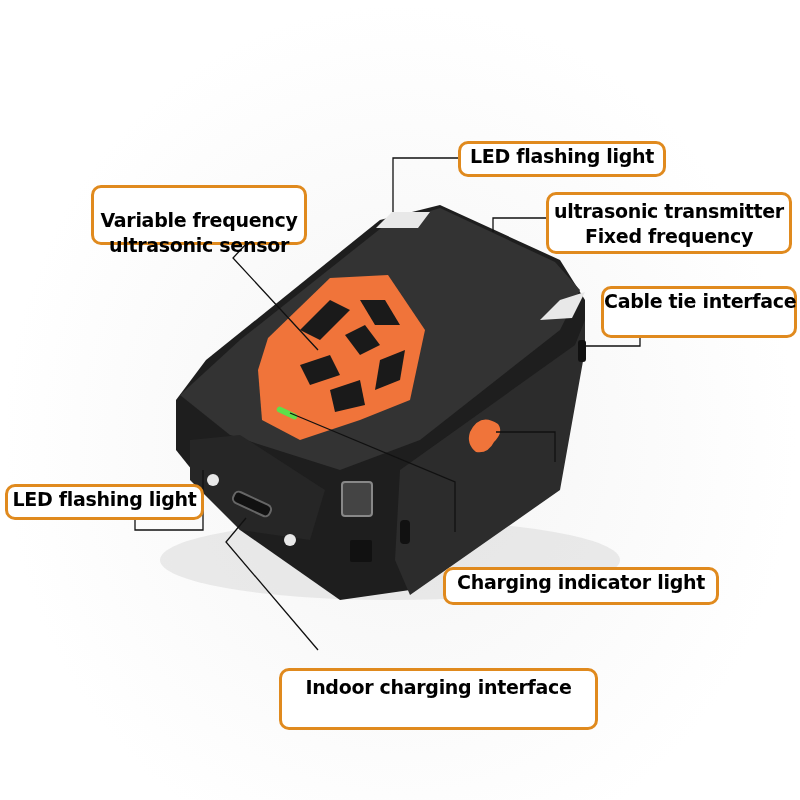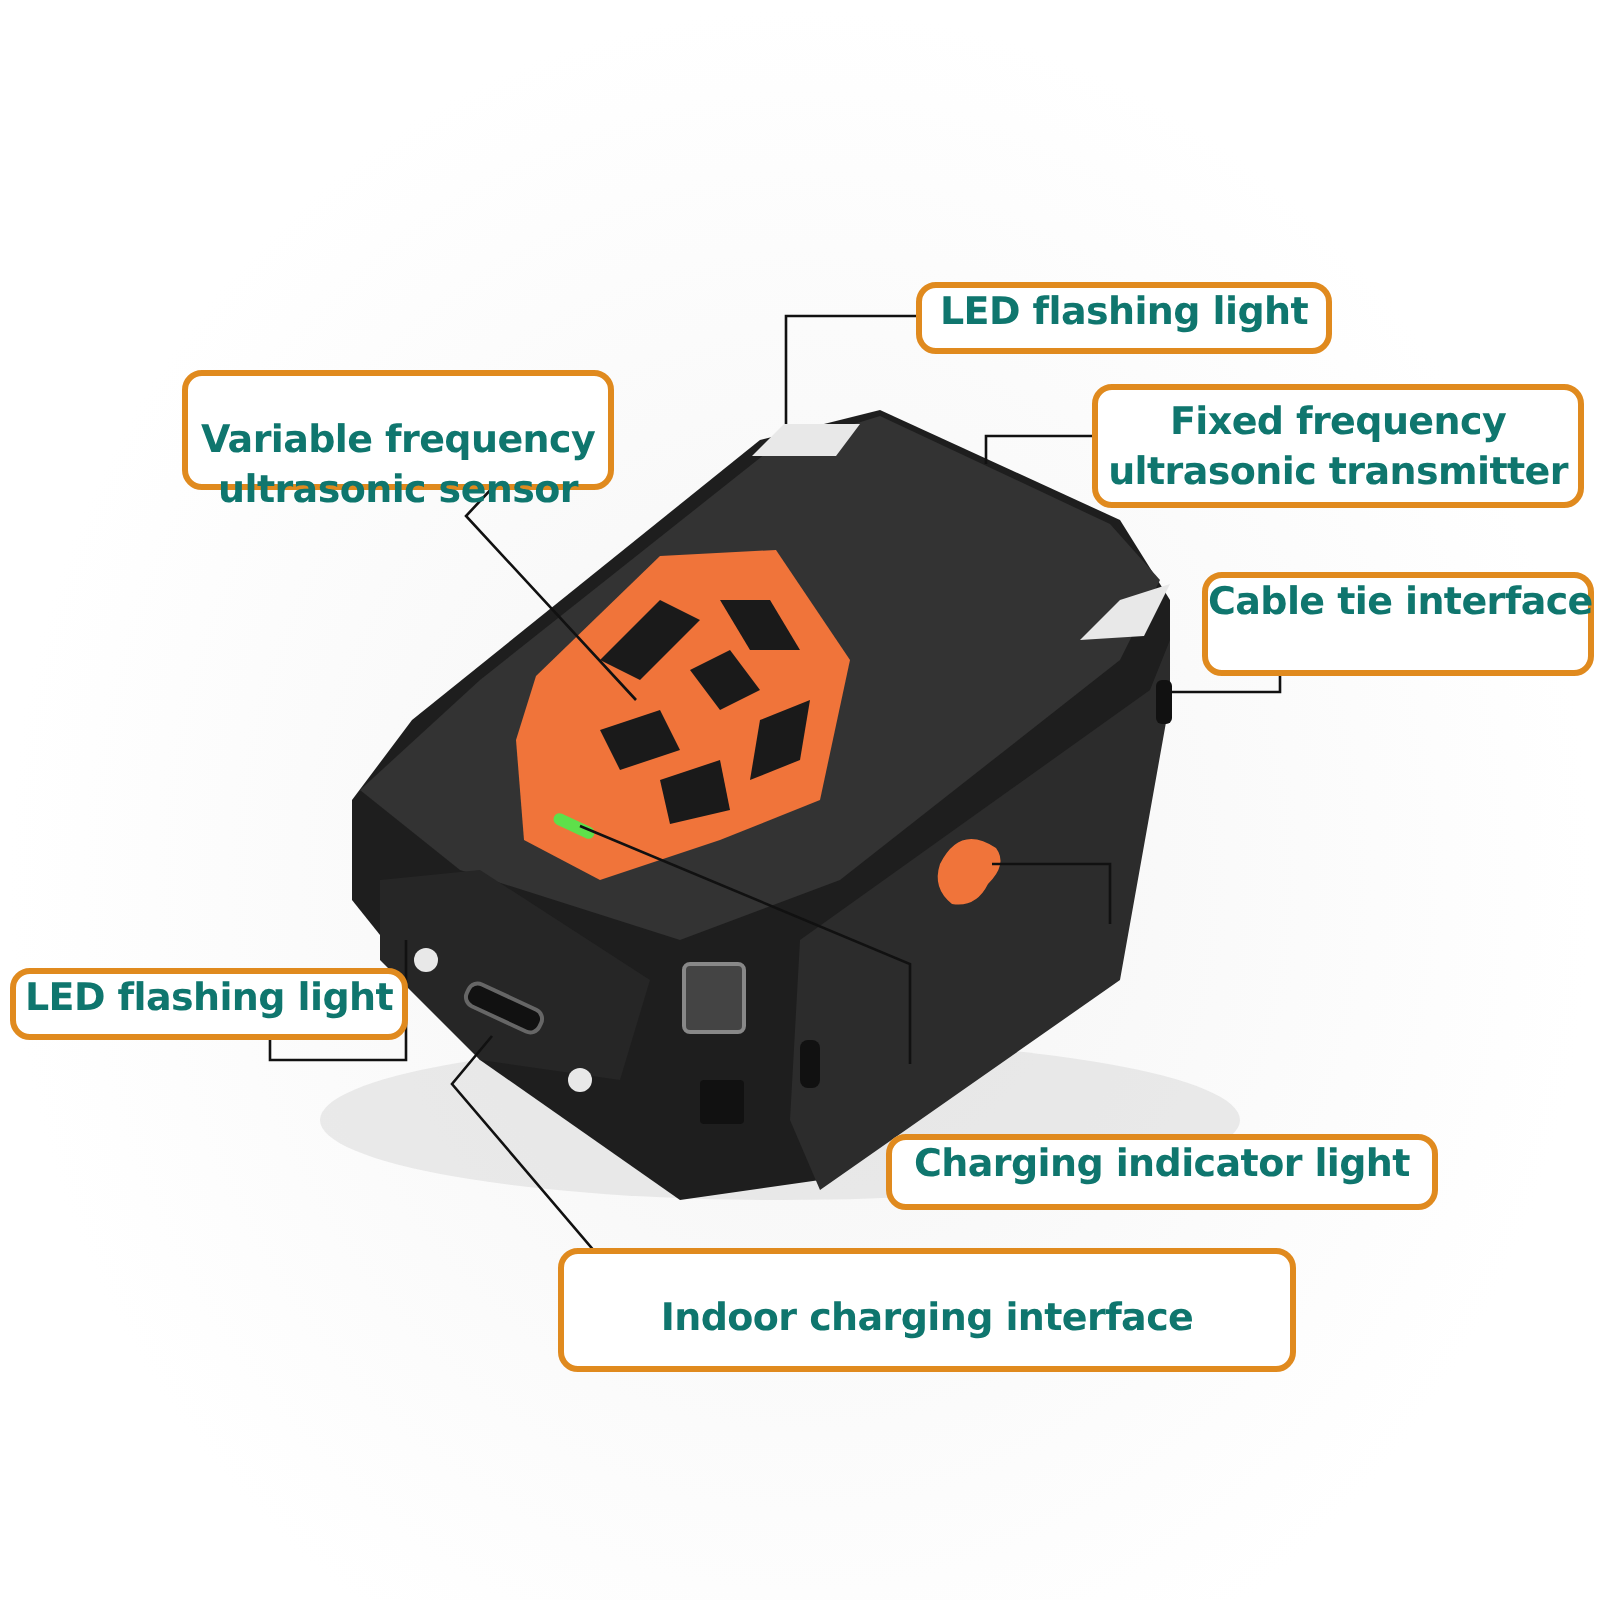--- a/index.html
+++ b/index.html
@@ -1,18 +1,18 @@
 <!DOCTYPE html>
 <html><head>
 <meta charset="utf-8">
 <style>
   html, body { margin:0; padding:0; }
   body { width:800px; height:800px; background:#ffffff; position:relative; overflow:hidden; font-family:"DejaVu Sans", sans-serif; }
   .stage { position:absolute; left:0; top:0; width:800px; height:800px; background:radial-gradient(ellipse at 50% 55%, #f4f4f4 0%, #ffffff 70%); }
-  .label { position:absolute; border:3px solid #e08a1e; border-radius:10px; background:#fff; color:#0f766e; font-weight:bold; font-size:19px; line-height:25px; text-align:center; box-sizing:border-box; white-space:nowrap; letter-spacing:-0.3px; }
+  .label { position:absolute; border:3px solid #e08a1e; border-radius:10px; background:#fff; color:#000000; font-weight:bold; font-size:19px; line-height:25px; text-align:center; box-sizing:border-box; white-space:nowrap; letter-spacing:-0.3px; }
   svg.lines { position:absolute; left:0; top:0; }
   .device { position:absolute; left:0; top:0; }
 </style>
 </head>
 <body>
 
 <div class="stage">
 
   <svg class="device" width="800" height="800" viewBox="0 0 800 800">
 
@@ -69,34 +69,34 @@
   <div class="label" style="left:458px;top:141px;width:208px;height:36px;">
     <div>LED flashing light</div>
   </div>
 
   <div class="label" style="left:91px;top:185px;width:216px;height:60px;padding-top:20px;">
     <div>Variable frequency</div>
     <div>ultrasonic sensor</div>
   </div>
 
   <div class="label" style="left:546px;top:192px;width:246px;height:62px;padding-top:4px;">
+    <div>ultrasonic transmitter</div>
     <div>Fixed frequency</div>
-    <div>ultrasonic transmitter</div>
   </div>
 
   <div class="label" style="left:601px;top:286px;width:196px;height:52px;">
     <div>Cable tie interface</div>
   </div>
 
 
   <div class="label" style="left:5px;top:484px;width:199px;height:36px;">
     <div>LED flashing light</div>
   </div>
 
   <div class="label" style="left:443px;top:532px;width:276px;height:38px;margin-top:35px;">
     <div>Charging indicator light</div>
   </div>
 
-  <div class="label" style="left:279px;top:624px;width:369px;height:62px;padding-top:20px;">
+  <div class="label" style="left:279px;top:668px;width:319px;height:62px;padding-top:4px;">
     <div>Indoor charging interface</div>
   </div>
 
 </div>
 
 </body></html>

